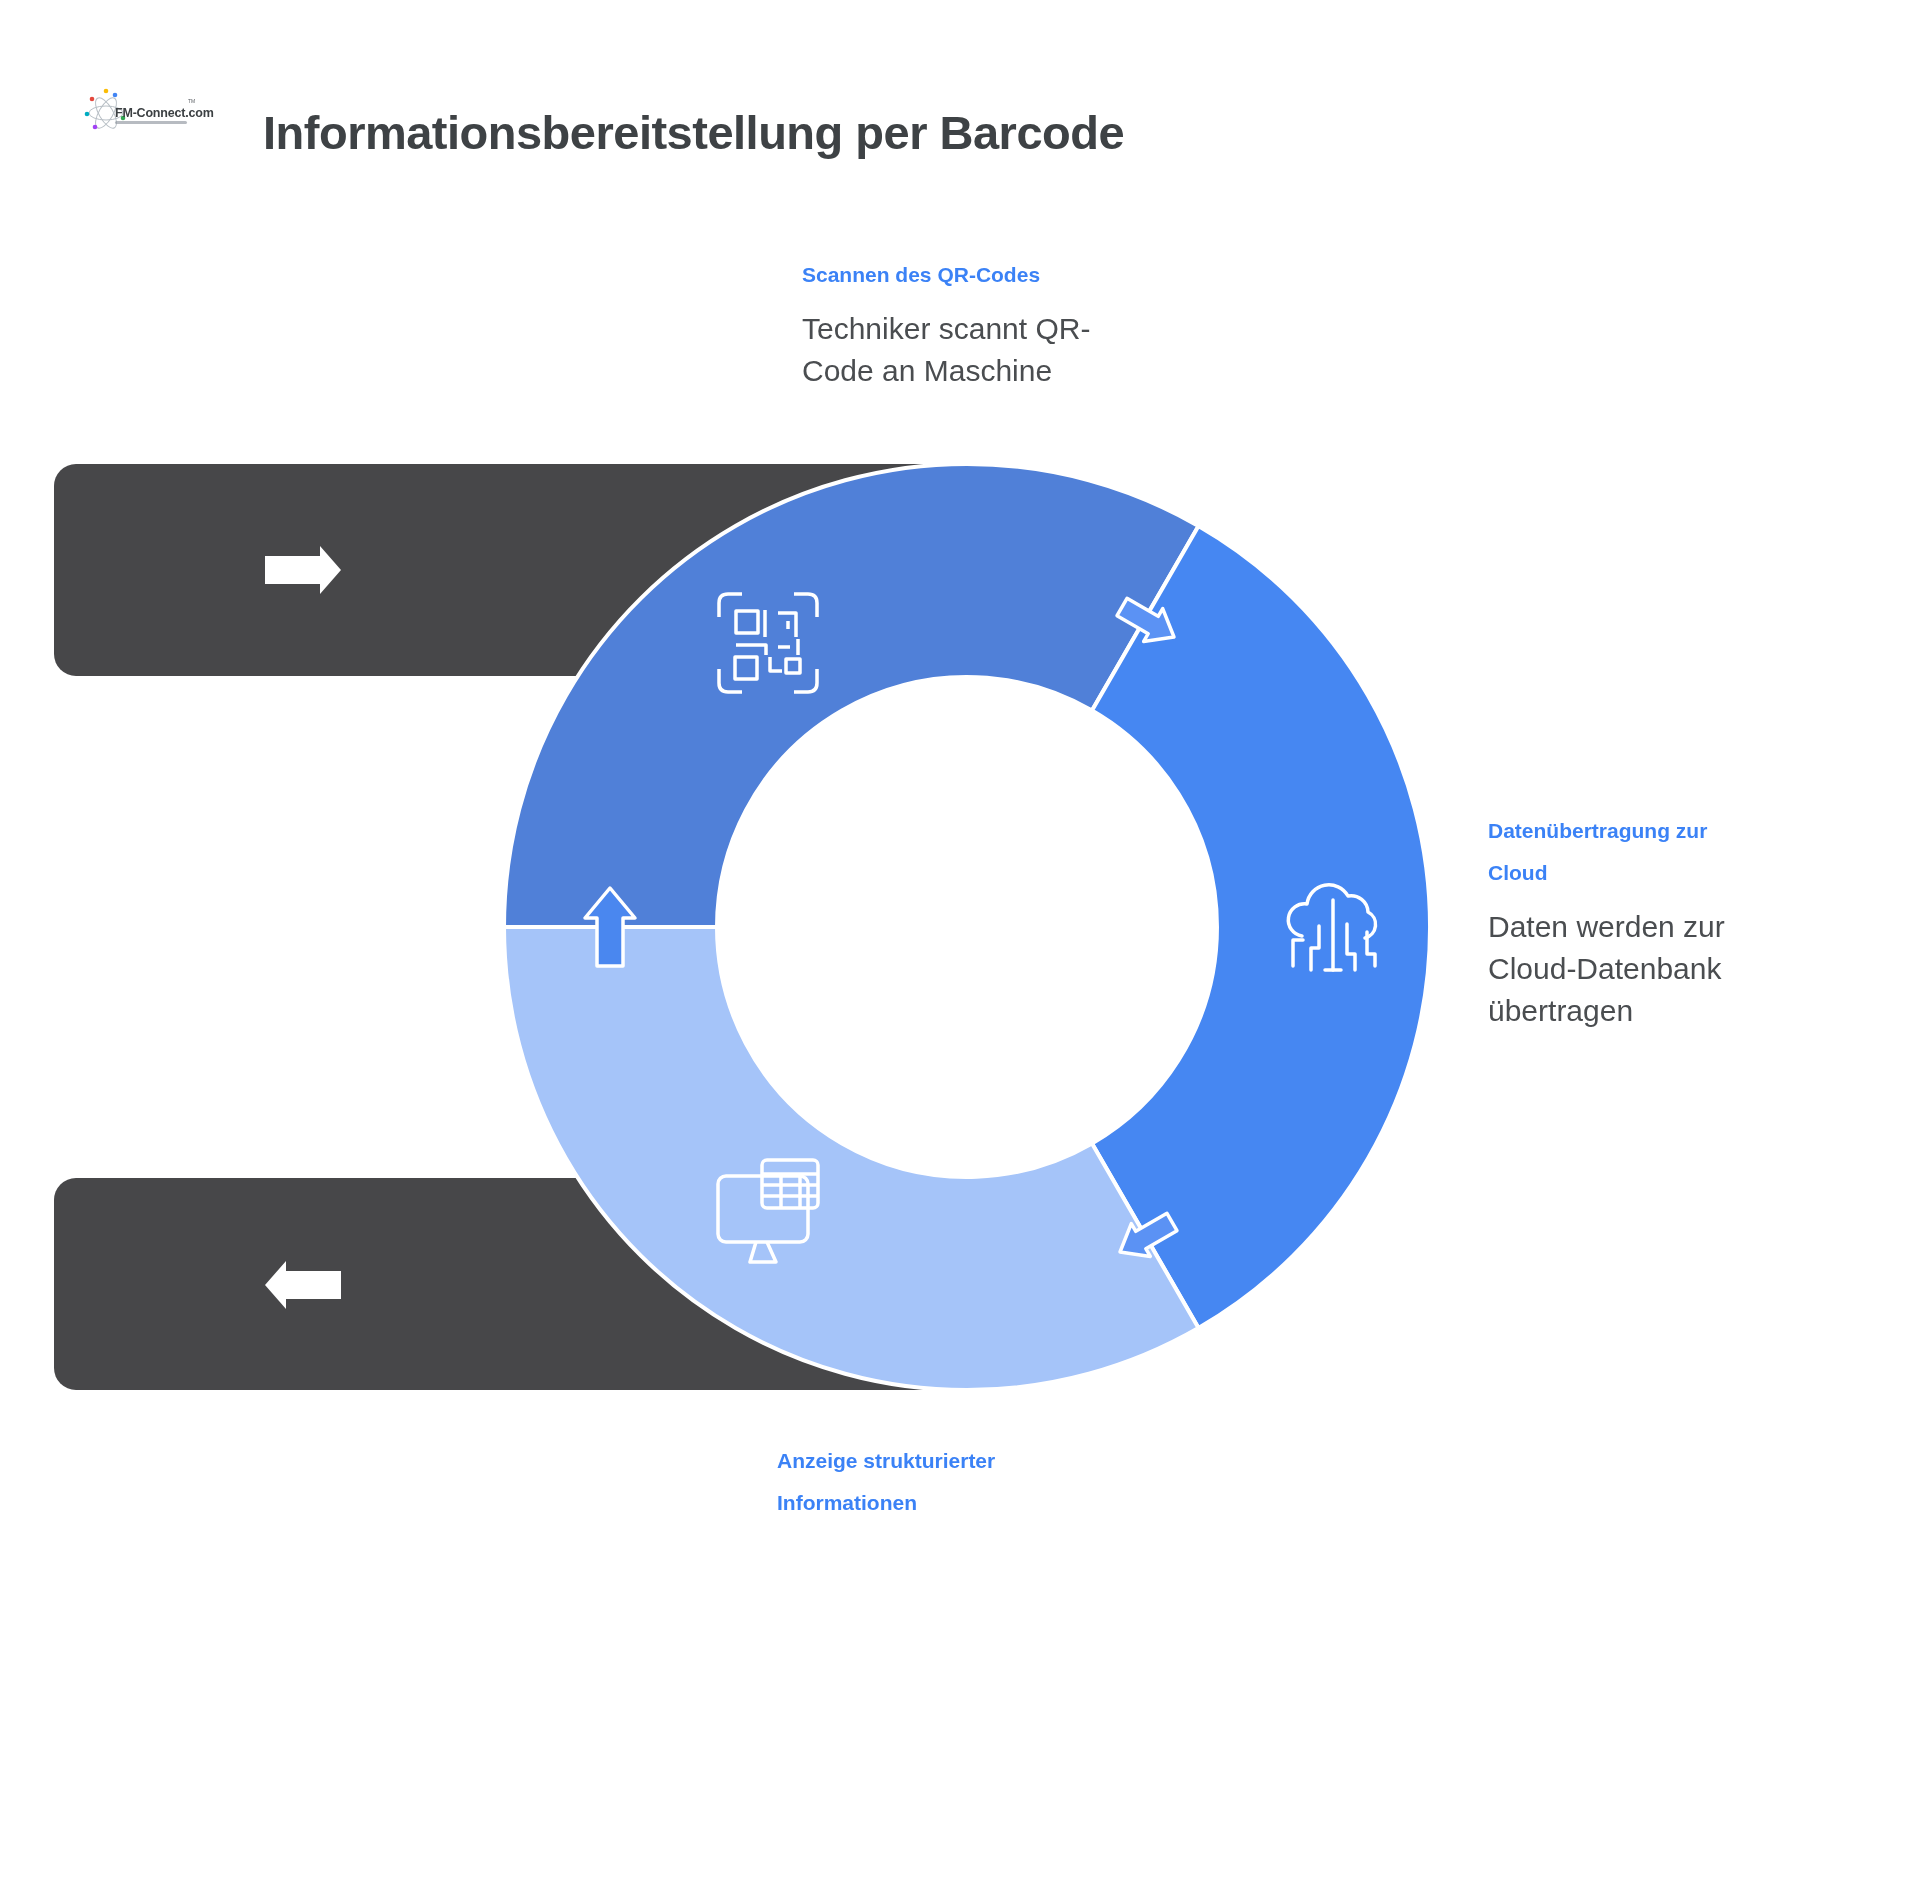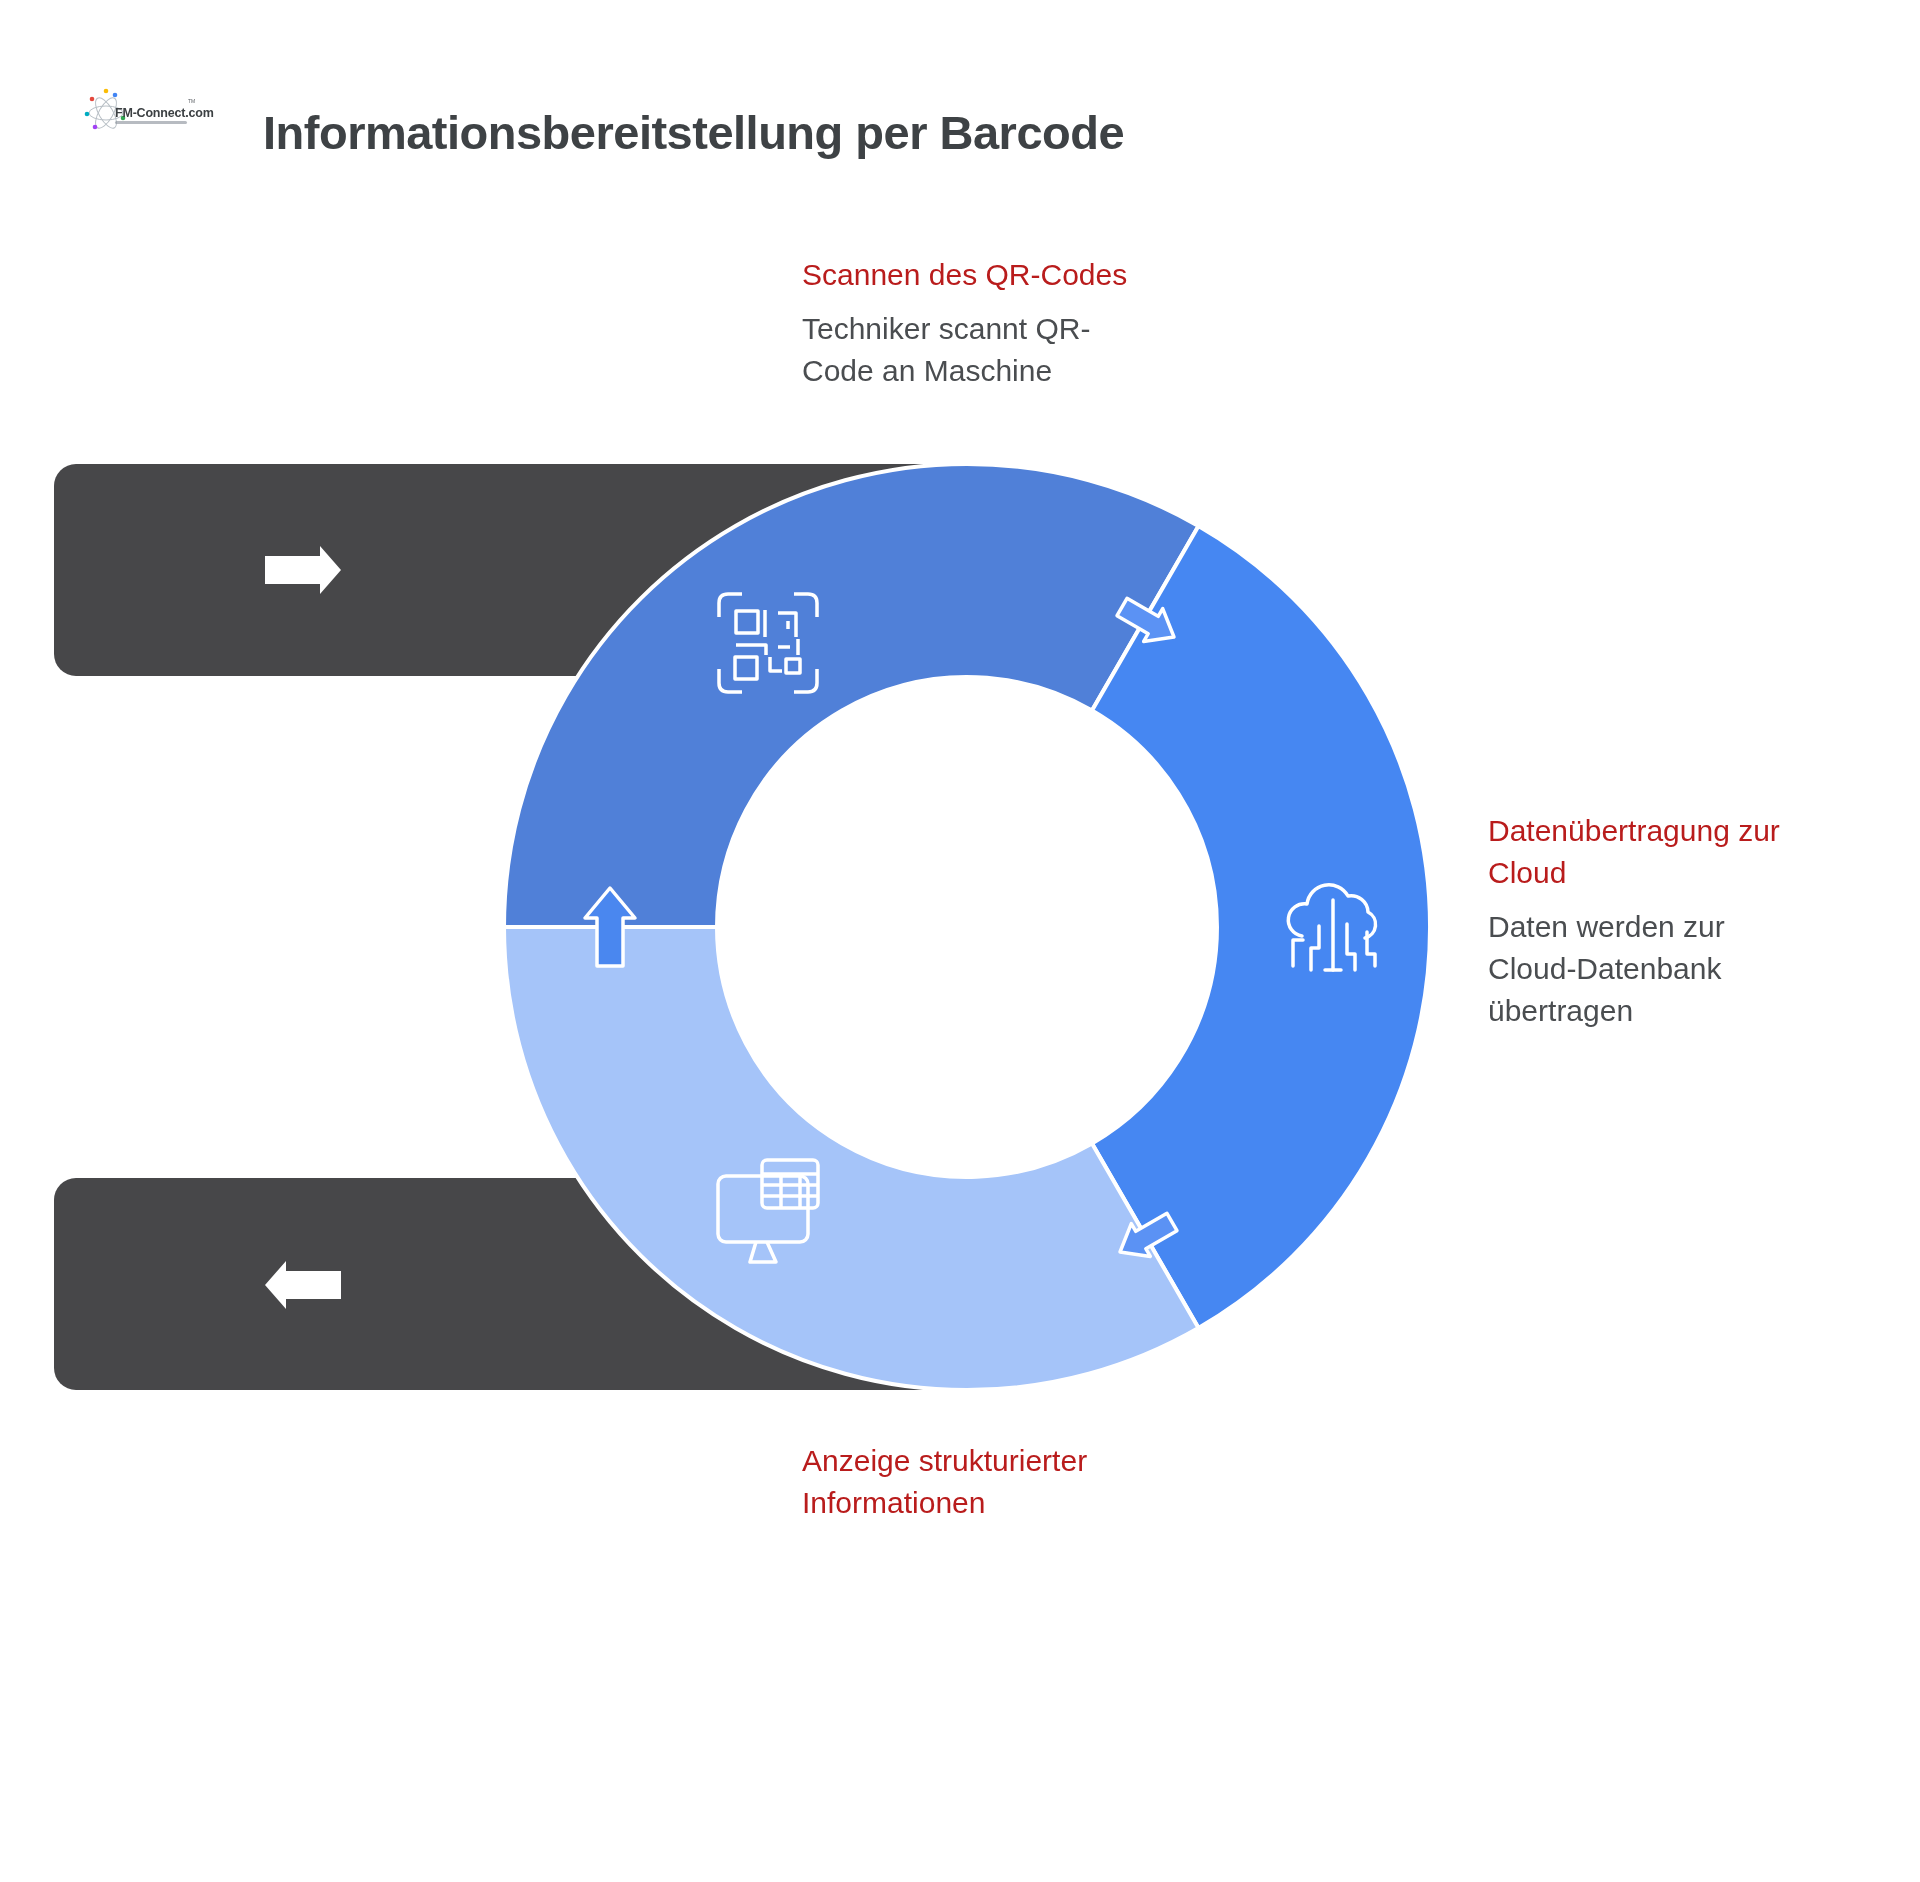--- a/index.html
+++ b/index.html
@@ -3,25 +3,25 @@
 <meta charset="utf-8">
 <style>
   html,body{margin:0;padding:0;background:#ffffff;}
   .canvas{position:relative;width:1920px;height:1612px;background:#ffffff;overflow:hidden;
           font-family:"Liberation Sans",sans-serif;}
   .diagram{position:absolute;left:0;top:0;}
   .title{position:absolute;left:263px;top:106px;margin:0;font-size:47px;line-height:54px;
          font-weight:700;color:#3e4245;letter-spacing:-0.5px;}
   .logo{position:absolute;left:84px;top:88px;}
   .step{position:absolute;width:440px;}
-  .step-heading{font-size:30px;line-height:42px;font-weight:400;color:#b91c1c;white-space:pre-line;}
+  .step-heading{font-size:21px;line-height:42px;font-weight:700;color:#3b82f6;white-space:pre-line;}
   .step-body{font-size:30px;line-height:42px;font-weight:400;color:#4a4d50;white-space:pre-line;margin-top:12px;}
   .step-top{left:802px;top:254px;}
   .step-right{left:1488px;top:810px;}
-  .step-bottom{left:802px;top:1440px;}
+  .step-bottom{left:777px;top:1440px;}
   .logo-text{font-weight:700;letter-spacing:-0.2px;}
 </style>
 </head>
 <body>
 
 <div class="canvas">
 
   <div class="logo">
     <svg width="140" height="52" viewBox="0 0 140 52">
       <g stroke="#b9c0c6" stroke-width="1" fill="none">

